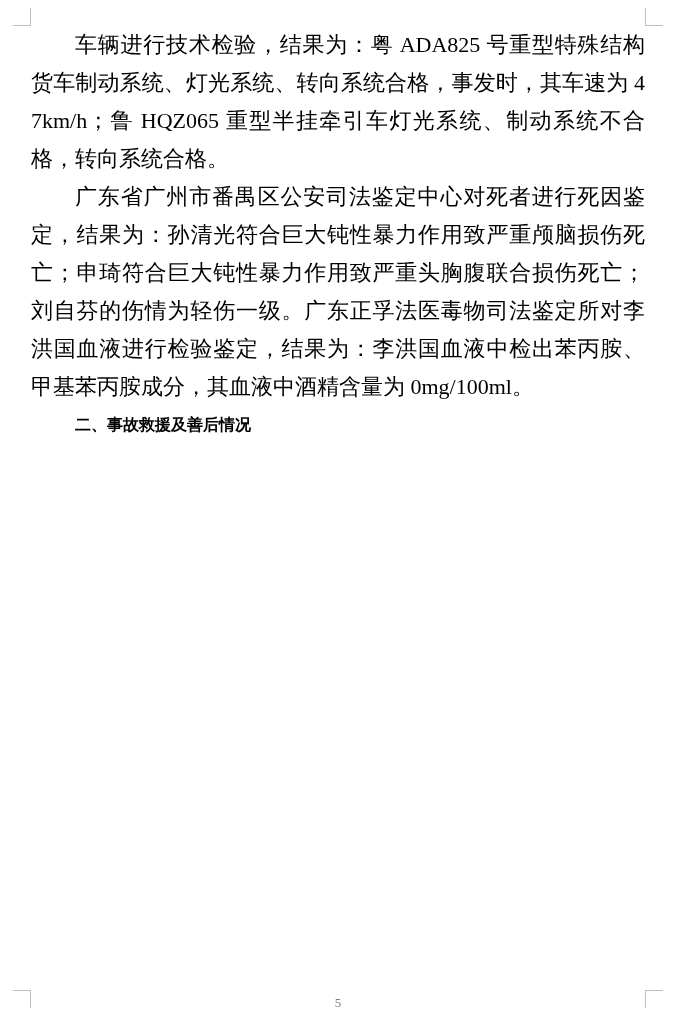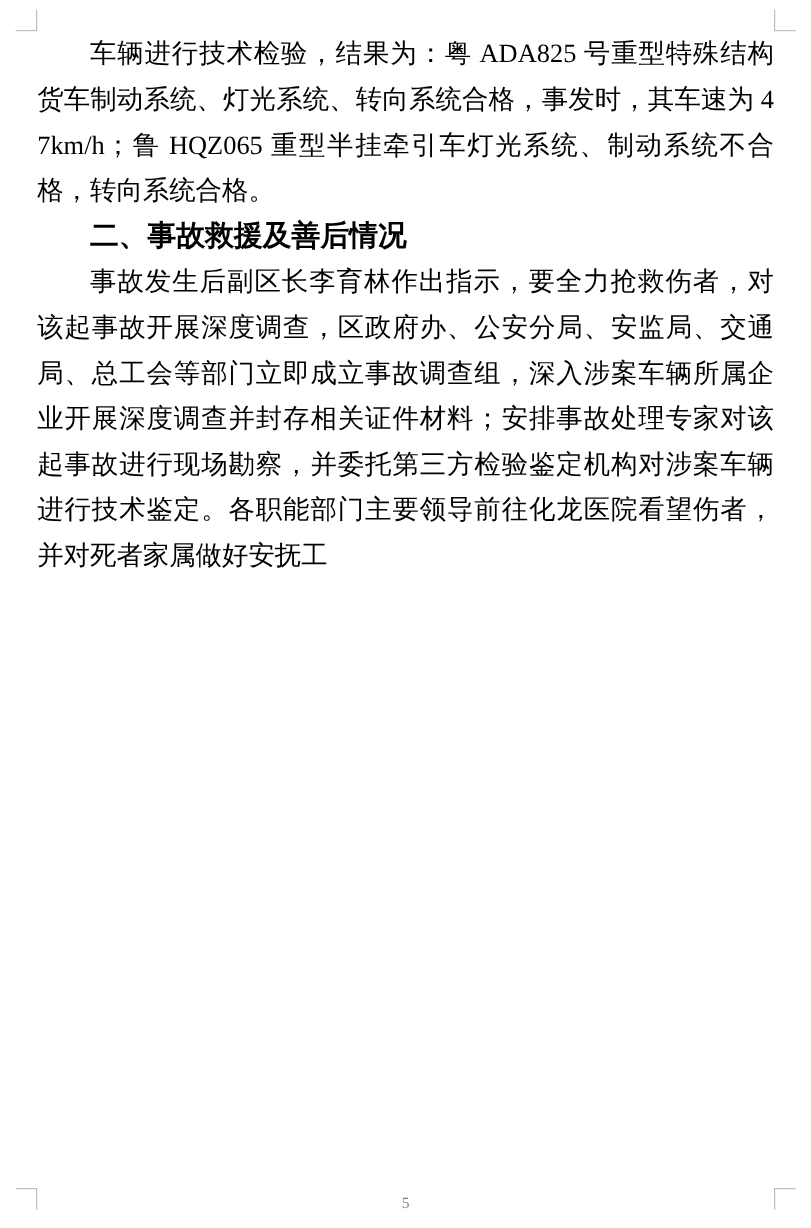--- a/index.html
+++ b/index.html
@@ -30,21 +30,21 @@
     font-size: 22px;
     line-height: 38px;
     color: #000000;
     text-align: justify;
     text-indent: 44px;
     font-family: "Liberation Serif", serif;
     word-break: break-all;
   }
   .doc-heading {
     margin: 0;
-    font-size: 24px;
+    font-size: 16px;
     line-height: 38px;
     color: #000000;
     font-weight: 700;
     text-indent: 44px;
     font-family: "Liberation Sans", sans-serif;
   }
   .crop {
     position: absolute;
     width: 17px;
     height: 17px;
@@ -70,19 +70,19 @@
 
 <div class="page">
 
   <div class="crop crop-tl"></div>
   <div class="crop crop-tr"></div>
   <div class="crop crop-bl"></div>
   <div class="crop crop-br"></div>
 
   <div class="content">
     <p class="body-para">车辆进行技术检验，结果为：粤 ADA825 号重型特殊结构货车制动系统、灯光系统、转向系统合格，事发时，其车速为 47km/h；鲁 HQZ065 重型半挂牵引车灯光系统、制动系统不合格，转向系统合格。</p>
+    <p class="body-para">广东省广州市番禺区公安司法鉴定中心对死者进行死因鉴定，结果为：孙清光符合巨大钝性暴力作用致严重颅脑损伤死亡；申琦符合巨大钝性暴力作用致严重头胸腹联合损伤死亡；刘自芬的伤情为轻伤一级。广东正孚法医毒物司法鉴定所对李洪国血液进行检验鉴定，结果为：李洪国血液中检出苯丙胺、甲基苯丙胺成分，其血液中酒精含量为 0mg/100ml。</p>
     <h2 class="doc-heading">二、事故救援及善后情况</h2>
-    <p class="body-para">事故发生后副区长李育林作出指示，要全力抢救伤者，对该起事故开展深度调查，区政府办、公安分局、安监局、交通局、总工会等部门立即成立事故调查组，深入涉案车辆所属企业开展深度调查并封存相关证件材料；安排事故处理专家对该起事故进行现场勘察，并委托第三方检验鉴定机构对涉案车辆进行技术鉴定。各职能部门主要领导前往化龙医院看望伤者，并对死者家属做好安抚工</p>
   </div>
 
   <div class="page-number">5</div>
 
 </div>
 
 </body></html>

